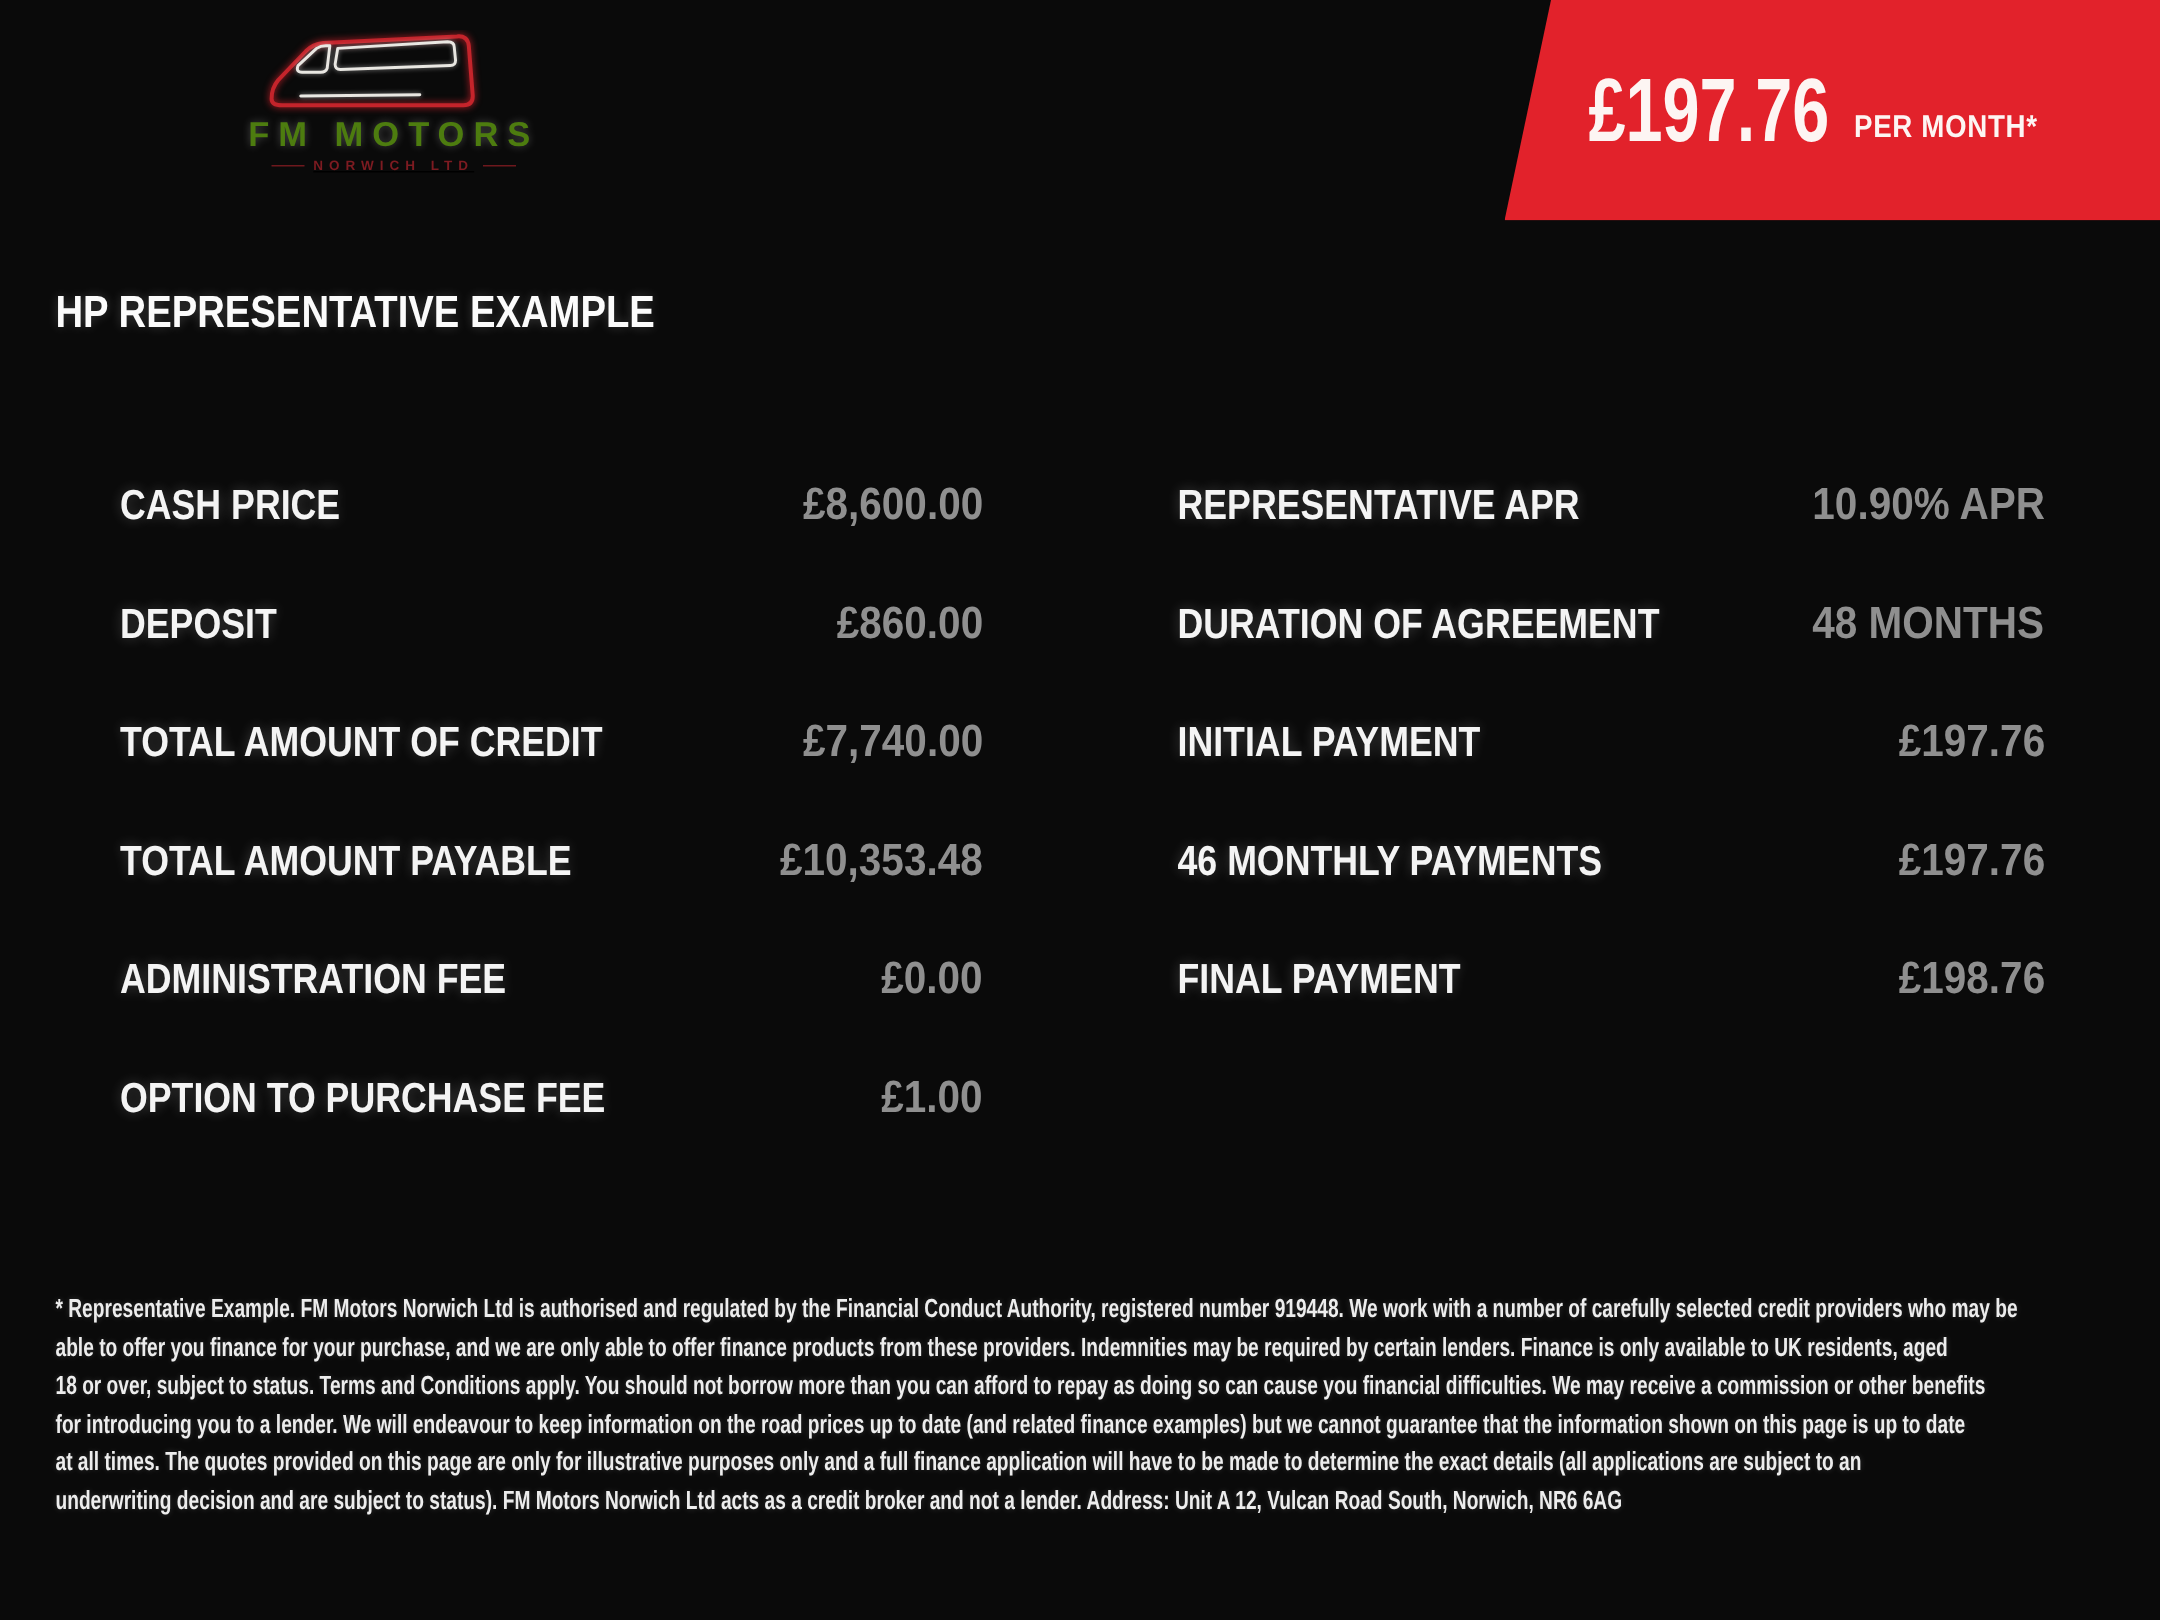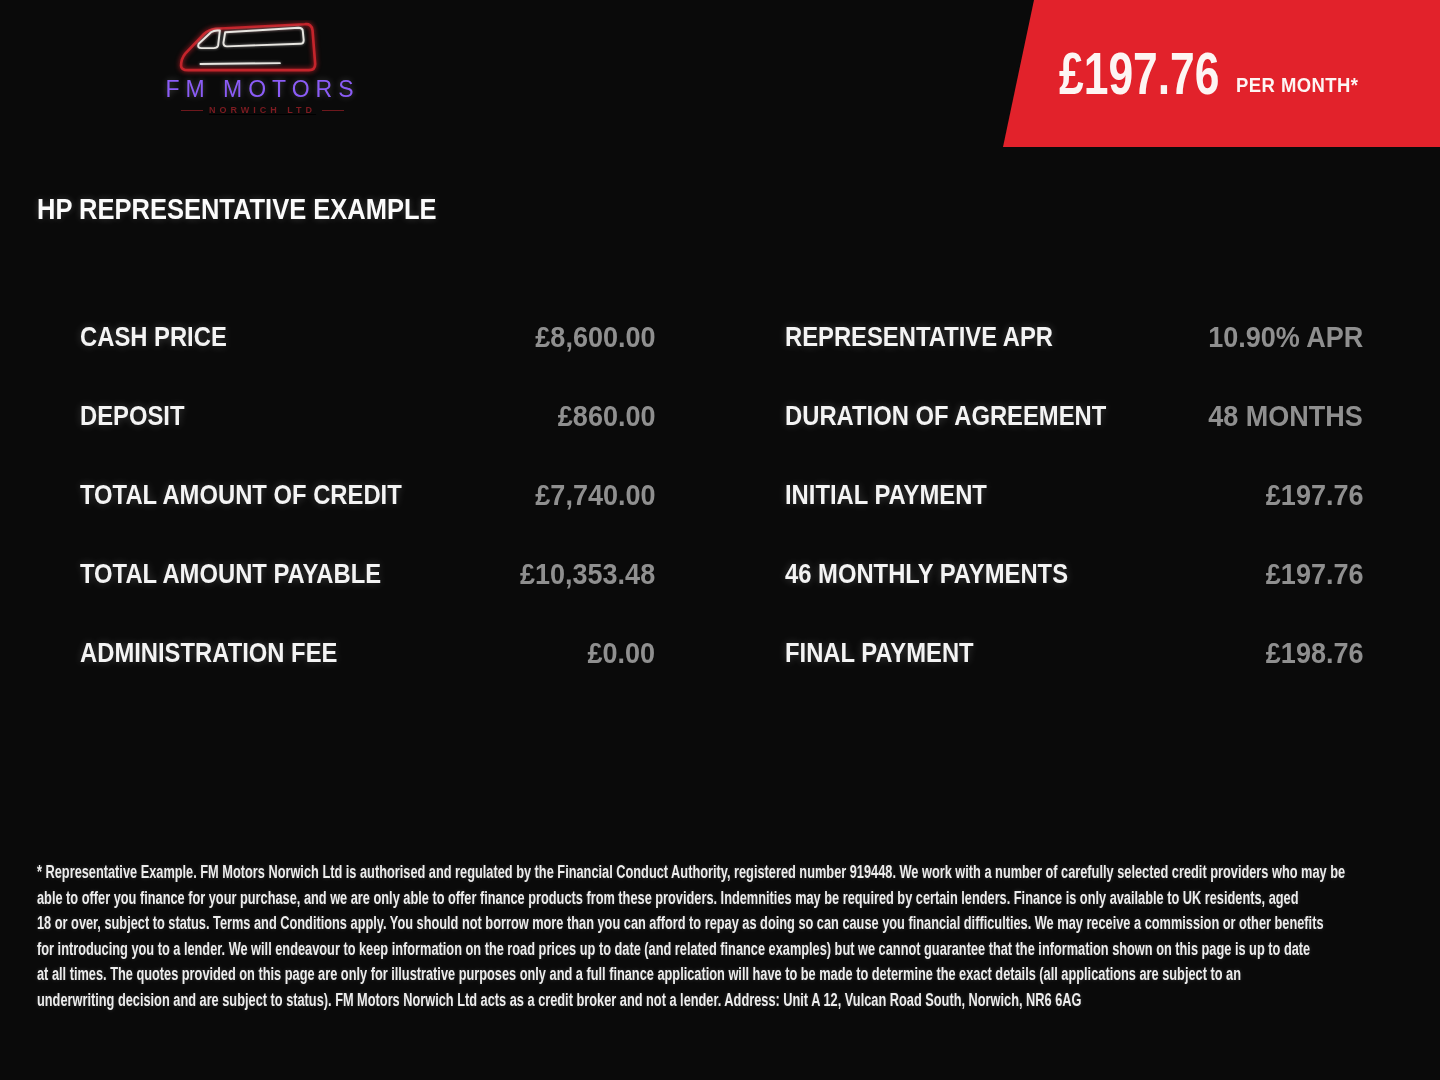--- a/index.html
+++ b/index.html
@@ -5,21 +5,21 @@
   html,body { margin:0; padding:0; background:#000; }
   .page {
     position:relative; width:1440px; height:1080px;
     background:#0a0a0a; overflow:hidden;
     font-family:"Liberation Sans", sans-serif;
   }
   
   .logo { position:absolute; left:160px; top:20px; width:205px; }
   .logo-van { display:block; margin:0 auto 0 14px; }
   .logo-title {
-    color:#8b5cf6; font-size:23px; font-weight:normal; letter-spacing:6px;
+    color:#4d7c0f; font-size:23px; font-weight:bold; letter-spacing:6px;
     white-space:nowrap; text-align:center; margin-top:-2px;
     text-shadow:0 0 6px rgba(255,255,255,.25);
   }
   .logo-sub-row { display:flex; align-items:center; justify-content:center; gap:6px; margin-top:2px;text-decoration:underline; }
   .logo-dash { width:22px; border-top:1.5px solid #6e181d; }
   .logo-subtitle { color:#7d1b21; font-size:9px; font-weight:bold; letter-spacing:4px; white-space:nowrap; }
   
   .banner {
     position:absolute; top:0; left:1003px; width:437px; height:147px;
     background:#e2222b;
@@ -109,20 +109,24 @@
       <span class="fvalue">£7,740.00</span>
     </div>
     <div class="frow">
       <span class="flabel">TOTAL AMOUNT PAYABLE</span>
       <span class="fvalue">£10,353.48</span>
     </div>
     <div class="frow">
       <span class="flabel">ADMINISTRATION FEE</span>
       <span class="fvalue">£0.00</span>
     </div>
+    <div class="frow">
+      <span class="flabel">OPTION TO PURCHASE FEE</span>
+      <span class="fvalue">£1.00</span>
+    </div>
   </div>
 
   <div class="fin-col right">
     <div class="frow">
       <span class="flabel">REPRESENTATIVE APR</span>
       <span class="fvalue">10.90% APR</span>
     </div>
     <div class="frow">
       <span class="flabel">DURATION OF AGREEMENT</span>
       <span class="fvalue">48 MONTHS</span>

